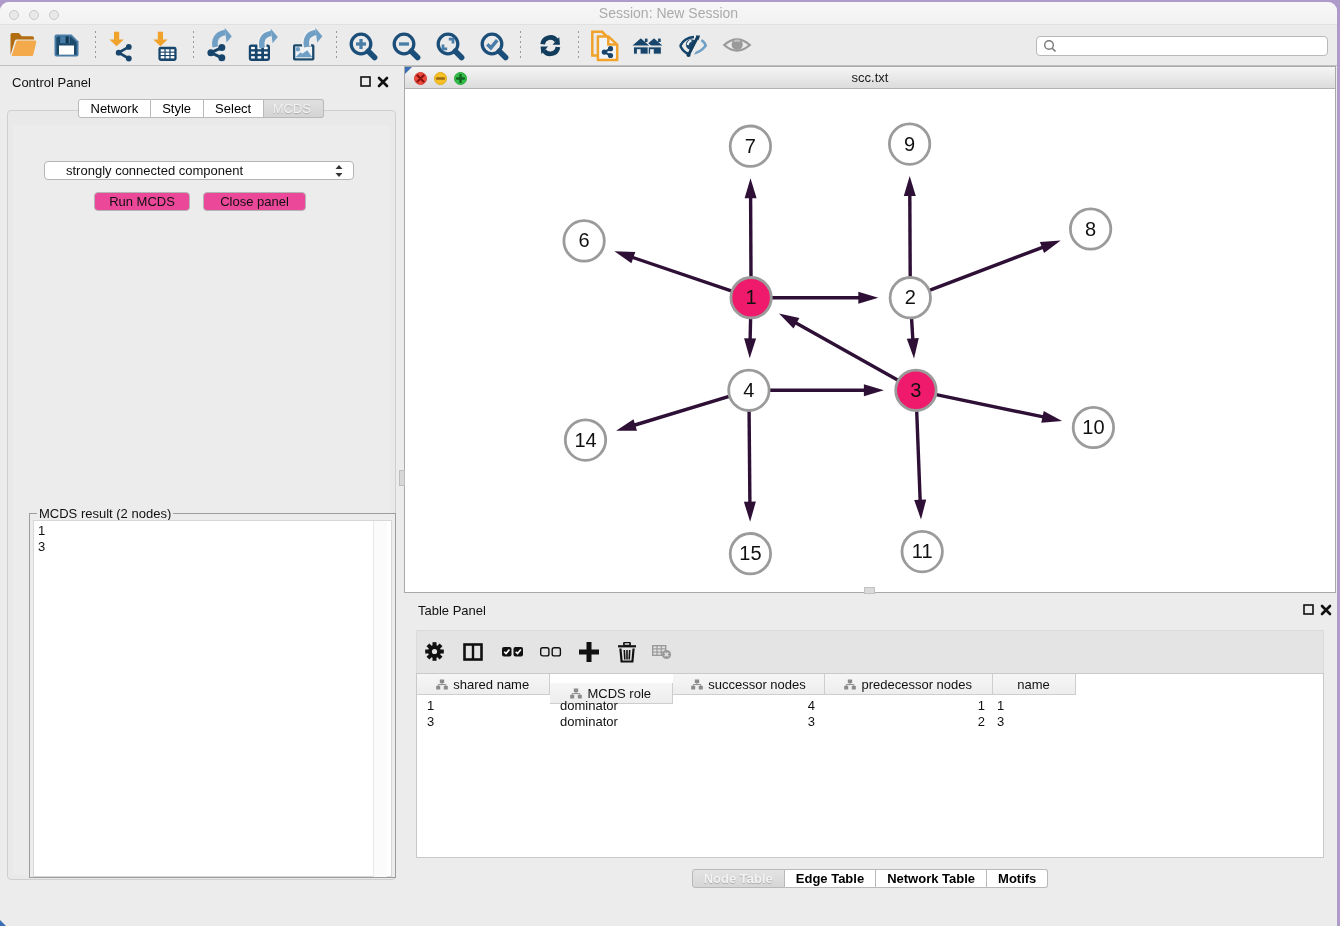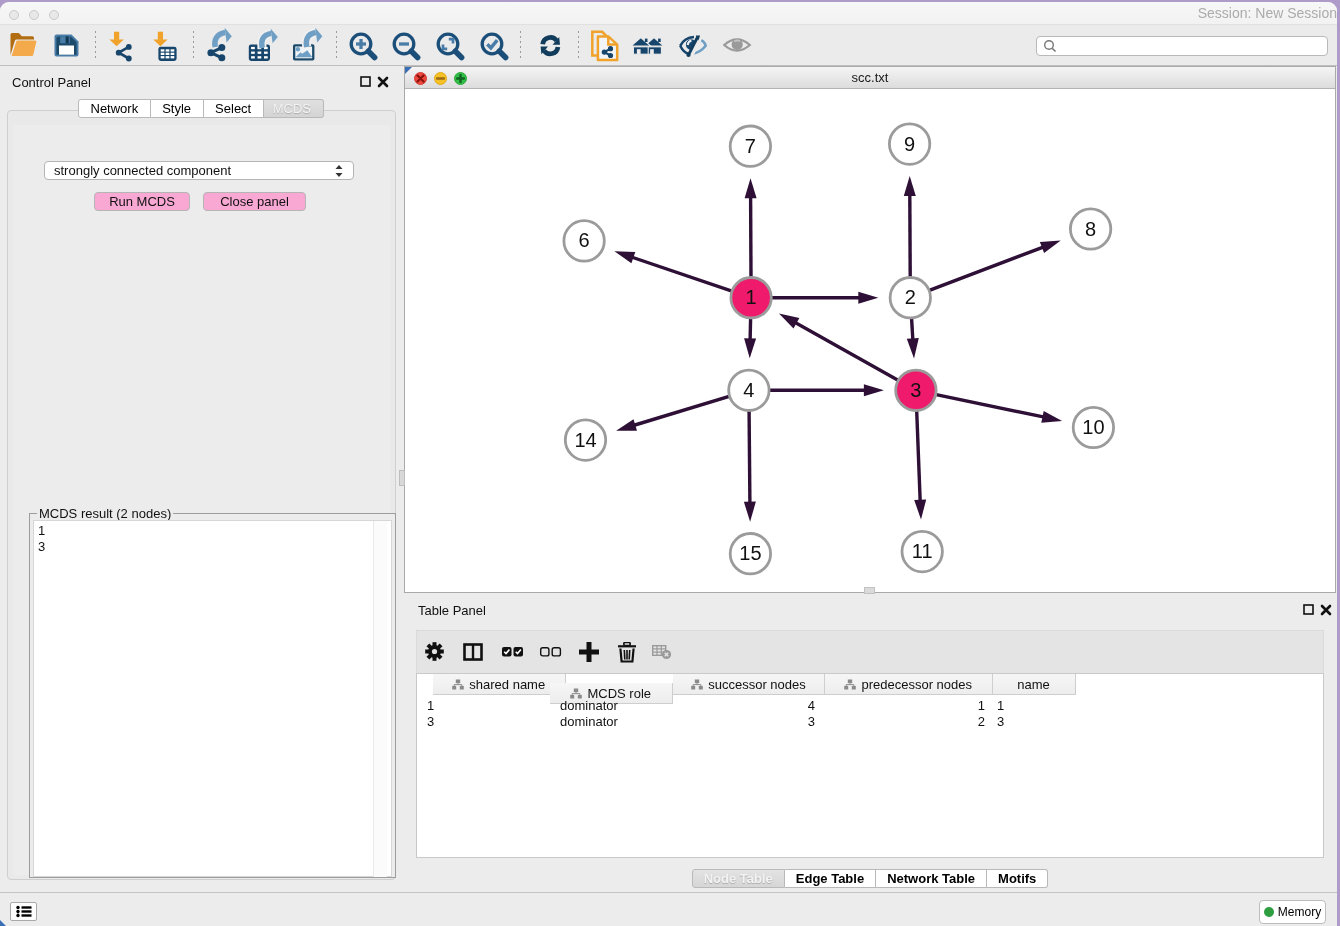--- a/index.html
+++ b/index.html
@@ -1,21 +1,21 @@
 <!DOCTYPE html>
 <html><head>
 <meta charset="utf-8">
 <style>
 html,body{margin:0;padding:0;}
 body{width:1340px;height:926px;background:#af9bca;font-family:"Liberation Sans",sans-serif;overflow:hidden;position:relative;}
 .app{position:absolute;left:0;top:2px;width:1337px;height:924px;background:#ececec;border-radius:9px 9px 0 0;}
 
 .titlebar{position:absolute;left:0;top:0;width:100%;height:22px;background:linear-gradient(#f7f7f7,#f2f2f2);border-radius:9px 9px 0 0;border-bottom:1px solid #e0e0e0;}
 .tlg{position:absolute;top:8px;width:10px;height:10px;border-radius:50%;background:#e8e8e8;border:1px solid #c9c9c9;box-sizing:border-box;}
-.apptitle{position:absolute;top:0;left:0;width:100%;text-align:right;font-size:14px;line-height:23px;color:#ababab;}
+.apptitle{position:absolute;top:0;left:0;width:100%;text-align:center;font-size:14px;line-height:23px;color:#ababab;}
 
 .toolbar{position:absolute;left:0;top:23px;width:100%;height:41px;background:#ebebeb;border-bottom:1px solid #bfbfbf;box-sizing:border-box;}
 .tsep{position:absolute;top:6px;height:28px;width:2px;background-image:repeating-linear-gradient(#9a9a9a 0 2px,transparent 2px 5px);background-size:1px 100%;background-repeat:no-repeat;background-position:center;}
 .search{position:absolute;left:1036px;top:11px;width:292px;height:20px;background:#fff;border:1px solid #b9b9b9;border-radius:4px;box-sizing:border-box;}
 
 .statusbar{position:absolute;left:0;top:890px;width:100%;height:34px;background:#ececec;border-top:1px solid #c5c5c5;}
 .listbtn{position:absolute;left:10px;top:9px;width:27px;height:19px;background:#fdfdfd;border:1px solid #a9a9a9;border-radius:2px;display:flex;align-items:center;justify-content:center;box-sizing:border-box;}
 .membtn{position:absolute;right:11px;top:7px;width:67px;height:24px;background:#fff;border:1px solid #bdbdbd;border-radius:4px;font-size:12px;color:#000;display:flex;align-items:center;justify-content:center;gap:4px;box-sizing:border-box;}
 .memdot{width:10px;height:10px;border-radius:50%;background:#2f9e41;}
 
@@ -23,22 +23,22 @@
 .cphead{position:absolute;left:12px;top:8px;font-size:13px;color:#111;}
 .wbtn{position:absolute;top:9px;font-weight:bold;color:#111;}
 .cpbody{position:absolute;left:7px;top:43px;width:389px;height:835px;}
 .tabs{position:absolute;top:-11px;left:71px;height:19px;display:flex;z-index:3;align-items:flex-end;}
 .tab{height:17px;line-height:17px;font-size:13px;padding:0 11.5px;background:#fff;border:1px solid #b9b9b9;border-left:none;color:#000;}
 .tab.first{border-left:1px solid #b9b9b9;border-radius:3px 0 0 3px;}
 .tab.sel{background:linear-gradient(#e0e0e0,#d4d4d4);color:#f3f3f3;text-shadow:0 1px 1px #aaa;border-radius:0 3px 3px 0;padding-left:9px;}
 .cpcontent{position:absolute;left:0;top:0px;width:389px;height:770px;background:#e9e9e9;border:1px solid #cfcfcf;border-radius:4px;box-sizing:border-box;}
 .cpinner{position:absolute;left:5px;top:14px;width:377px;height:750px;background:#ececec;border-radius:3px;}
 .optlabel{position:absolute;left:0;top:27px;width:100%;text-align:center;font-size:13px;color:#111;}
-.combo{position:absolute;left:37px;top:51px;width:310px;height:19px;background:#fff;border:1px solid #b5b5b5;border-radius:4px;font-size:13px;line-height:18px;padding-left:9px;box-sizing:border-box;color:#111;}
-.btn{position:absolute;top:82px;height:19px;background:#f9a8d4;border:1px solid #b5b5b5;border-radius:4px;font-size:13px;text-align:center;line-height:18px;box-sizing:border-box;color:#111;}
+.combo{position:absolute;left:37px;top:51px;width:310px;height:19px;background:#fff;border:1px solid #b5b5b5;border-radius:4px;font-size:13px;line-height:18px;padding-left:21px;box-sizing:border-box;color:#111;}
+.btn{position:absolute;top:82px;height:19px;background:#ec4899;border:1px solid #b5b5b5;border-radius:4px;font-size:13px;text-align:center;line-height:18px;box-sizing:border-box;color:#111;}
 fieldset.mcds{position:absolute;left:9px;top:383px;width:367px;height:372px;border:1px solid #9d9d9d;margin:13px;padding:0;box-sizing:border-box;background:#ececec;}
 fieldset.mcds legend{font-size:13px;color:#111;margin-left:7px;padding:0 2px;}
 .mcdswhite{position:absolute;left:3px;top:-1px;width:359px;height:357px;background:#fff;border:1px solid #d7d7d7;box-sizing:border-box;font-size:13px;color:#111;line-height:16px;padding:2px 0 0 4px;}
 .mscroll{position:absolute;right:4px;top:0px;width:13px;height:356px;background:#fbfbfb;border-left:1px solid #e9e9e9;}
 
 .netwin{position:absolute;left:404px;top:64px;width:932px;height:527px;background:#fff;border:1px solid #a9a9a9;box-sizing:border-box;}
 .nettitle{position:absolute;left:0;top:0;width:100%;height:22px;background:linear-gradient(#f5f5f5,#dcdcdc);border-bottom:1px solid #b3b3b3;box-sizing:border-box;}
 .nettitle .t{position:absolute;width:100%;text-align:center;font-size:13px;font-weight:400;color:#1a1a1a;line-height:22px;}
 .tlc{position:absolute;top:5px;width:13px;height:13px;border-radius:50%;box-sizing:border-box;display:flex;align-items:center;justify-content:center;}
 .bluecorner{position:absolute;left:0;top:0;width:0;height:0;border-top:7px solid #3b6fb5;border-right:7px solid transparent;z-index:5;}
@@ -370,21 +370,21 @@
           <line x1="0.7" y1="3.9" x2="13.7" y2="3.9" stroke="#9a9a9a" stroke-width="1.2"></line>
           <line x1="0.7" y1="7.1" x2="13.7" y2="7.1" stroke="#9a9a9a" stroke-width="1.2"></line>
           <line x1="5" y1="0.7" x2="5" y2="10.3" stroke="#9a9a9a" stroke-width="1.2"></line>
           <line x1="9.3" y1="0.7" x2="9.3" y2="10.3" stroke="#9a9a9a" stroke-width="1.2"></line>
           <circle cx="14.5" cy="9.5" r="4.6" fill="#9a9a9a"></circle>
           <path d="M12.7 7.7 L16.3 11.3 M16.3 7.7 L12.7 11.3" stroke="#e4e4e4" stroke-width="1.4"></path>
         </svg>
 <div style="position:absolute;left:268px;top:8px;font-family:'Liberation Serif',serif;font-style:italic;font-size:20px;color:#9a9a9a;margin-top:39px;">f(x)</div>
       </div>
     <div class="ttable" id="ttable">
-        <div class="thdr" style="left:16px;width:132.5px;"><svg class="hico" width="12" height="11" viewBox="0 0 12 11">
+        <div class="thdr" style="left:0px;width:132.5px;"><svg class="hico" width="12" height="11" viewBox="0 0 12 11">
             <g fill="#8a8a8a">
               <rect x="3.8" y="0.5" width="4.4" height="3.6"></rect>
               <rect x="0.2" y="6.9" width="4.0" height="3.6"></rect>
               <rect x="7.8" y="6.9" width="4.0" height="3.6"></rect>
             </g>
             <path d="M6 4 L6 5.6 M2.2 6.9 L2.2 5.6 L9.8 5.6 L9.8 6.9" fill="none" stroke="#8a8a8a" stroke-width="1"></path>
           </svg>shared name</div>
 <div class="thdr" style="left:132.5px;width:123.5px;margin-top:9px;"><svg class="hico" width="12" height="11" viewBox="0 0 12 11">
             <g fill="#8a8a8a">
               <rect x="3.8" y="0.5" width="4.4" height="3.6"></rect>
@@ -421,32 +421,16 @@
 <div class="tcell" style="left:508px;top:40px;width:60px;text-align:right;">2</div>
 <div class="tcell" style="left:580px;top:40px;">3</div>
       </div>
     <div class="btabs">
       <div class="btab first sel">Node Table</div>
       <div class="btab">Edge Table</div>
       <div class="btab">Network Table</div>
       <div class="btab last">Motifs</div>
     </div>
   </div>
-  <div class="statusbar">
-    <div class="listbtn">
-      <svg width="17" height="13">
-          <g fill="#000">
-            <circle cx="3" cy="2.5" r="1.7"></circle>
-            <circle cx="3" cy="6.5" r="1.7"></circle>
-            <circle cx="3" cy="10.5" r="1.7"></circle>
-            <rect x="6.5" y="1.3" width="10" height="2.4"></rect>
-            <rect x="6.5" y="5.3" width="10" height="2.4"></rect>
-            <rect x="6.5" y="9.3" width="10" height="2.4"></rect>
-          </g>
-          <path d="M3 2.5 L3 10.5" stroke="#000" stroke-width="1" stroke-dasharray="1 1.5"></path>
-        </svg>
-    </div>
-    <div class="membtn"><span class="memdot"></span>Memory</div>
-  </div>
 <div style="position:absolute;left:399px;top:468px;width:4px;height:14px;background:#d8d8d8;border:1px solid #bdbdbd;"></div>
 <div style="position:absolute;left:864px;top:585px;width:9px;height:5px;background:#dadada;border:1px solid #c2c2c2;"></div>
 </div>
 <div style="position:absolute;left:0;bottom:0;width:0;height:0;border-bottom:6px solid #3b6fb5;border-right:6px solid transparent;"></div>
 
 </body></html>

